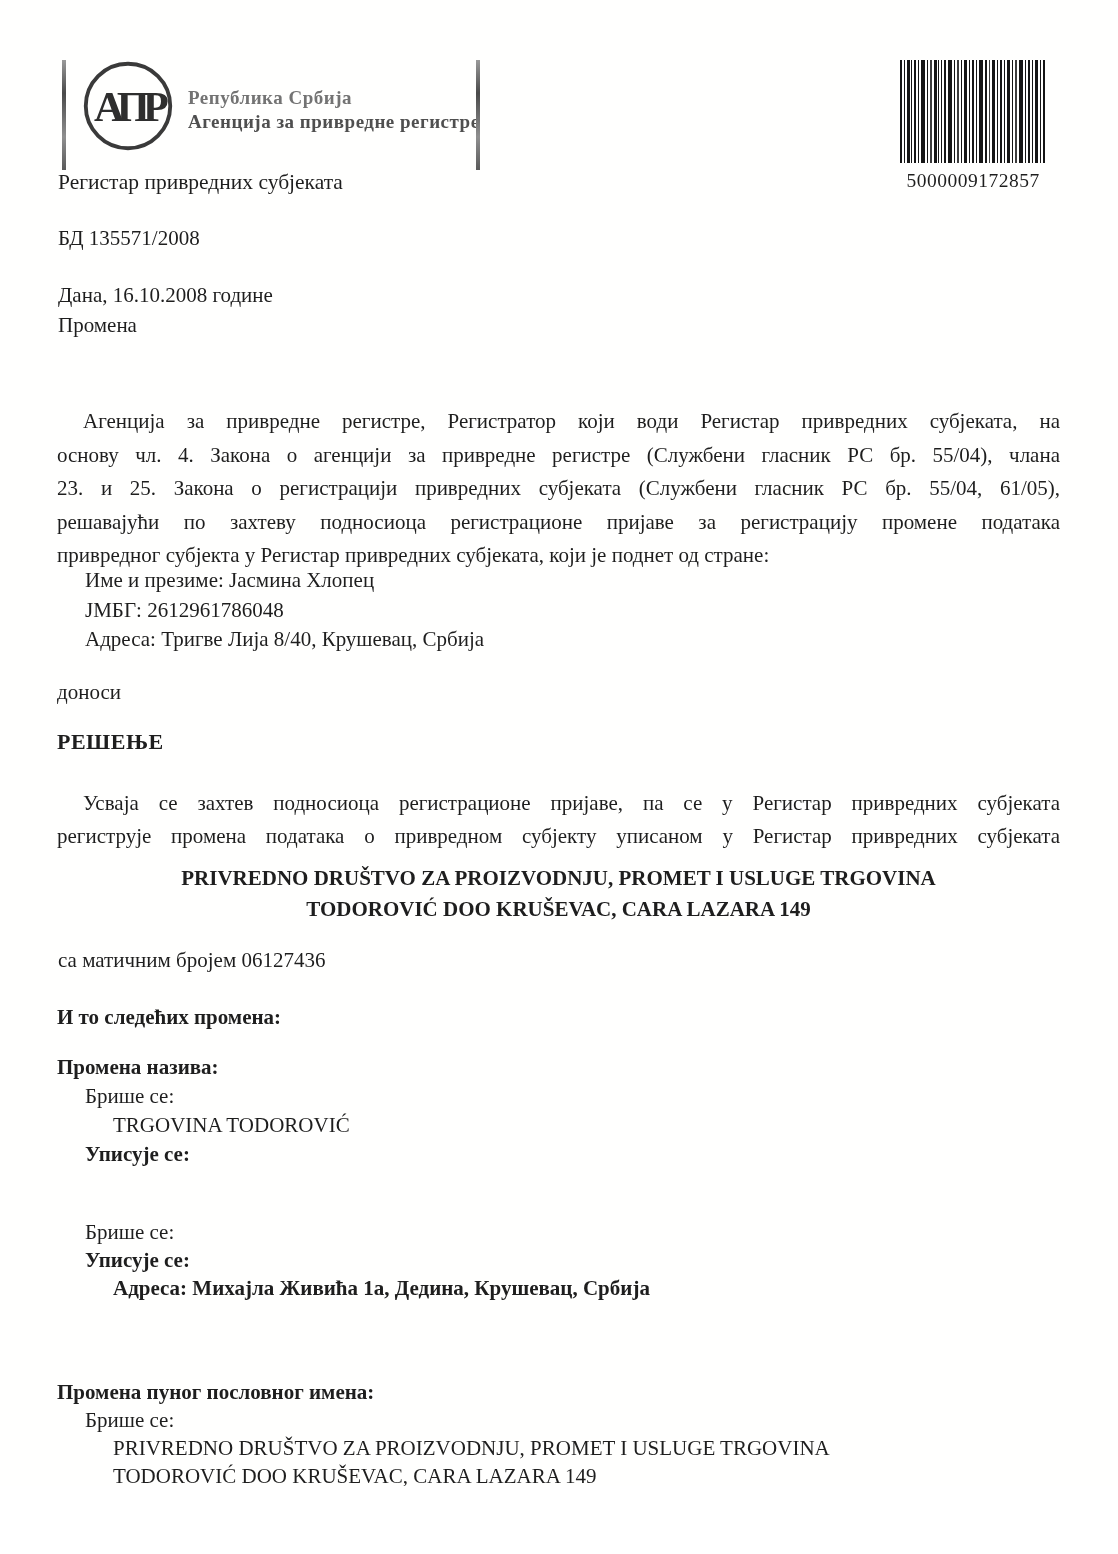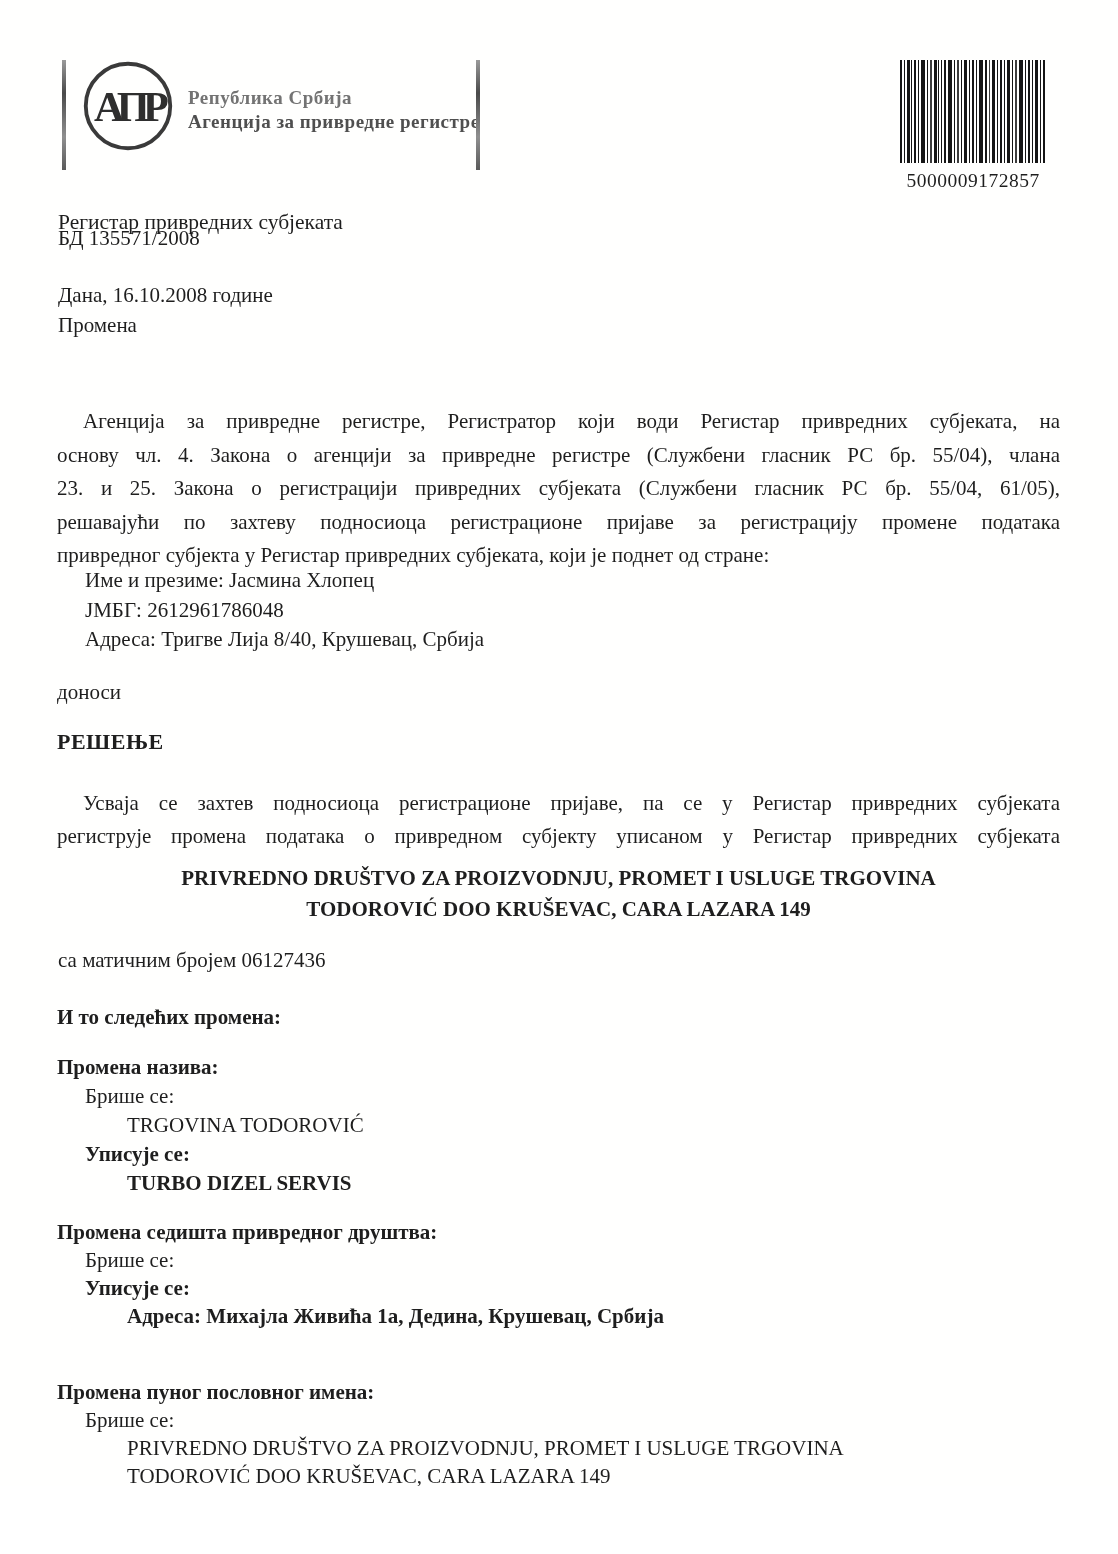--- a/index.html
+++ b/index.html
@@ -11,21 +11,21 @@
   
   .vbar { position:absolute; width:4px; height:110px; top:60px;
           background:linear-gradient(180deg,#9a9a9a,#4a4a4a 30%,#8f8f8f 70%,#5a5a5a); }
   .vbar.left { left:62px; }
   .vbar.right { left:476px; }
   .logo-svg { position:absolute; left:80px; top:58px; }
   .agency-lines { position:absolute; left:188px; top:86px; line-height:24px;
                   font-size:19px; font-weight:700; }
   .rep-line { color:#737373; letter-spacing:0.5px; }
   .agn-line { color:#4f4f4f; letter-spacing:0.5px; }
-  .register-title { position:absolute; left:58px; top:170px; font-size:21.5px;margin-top:40px; }
+  .register-title { position:absolute; left:58px; top:170px; font-size:21.5px; }
 
   .barcode-box { position:absolute; left:900px; top:60px; width:145px; height:103px; }
   .barcode-num { position:absolute; left:898px; top:170px; width:150px;
                  font-size:19.5px; text-align:center; letter-spacing:0.5px; }
 
   
   .case-number { position:absolute; left:58px; top:226px; font-size:21px; }
   .date-block  { position:absolute; left:58px; top:280px; font-size:21px; line-height:30px; }
 
   
@@ -47,21 +47,21 @@
   .matbr { position:absolute; left:58px; top:948px; font-size:21px; }
 
   .changes-intro { position:absolute; left:57px; top:1005px; font-size:21px; font-weight:700; }
 
   .change-block { position:absolute; left:57px; width:1003px; font-size:21px; line-height:29px; }
   .cb1 { top:1053px; }
   .cb2 { top:1218px; line-height:28px; }
   .cb3 { top:1378px; line-height:28px; }
   .cb-title { font-weight:700; }
   .lvl1 { margin-left:28px; }
-  .lvl2 { margin-left:70px; }
+  .lvl2 { margin-left:56px; }
   .bold { font-weight:700; }
 
   .page-footer { position:absolute; right:82px; top:1483px; font-size:21px; }
 </style>
 </head>
 <body>
 
 <div class="page">
 
   <div class="vbar left"></div>
@@ -155,25 +155,23 @@
   </div>
   <div class="matbr">са матичним бројем 06127436</div>
 
   <div class="changes-intro">И то следећих промена:</div>
 
   <div class="change-block cb1">
     <div class="cb-title">Промена назива:</div>
     <div class="lvl1">Брише се:</div>
     <div class="lvl2">TRGOVINA TODOROVIĆ</div>
     <div class="lvl1 bold">Уписује се:</div>
-    <div class="lvl2 bold">TURBO DIZEL SERVIS</div>
   </div>
 
   <div class="change-block cb2">
-    <div class="cb-title">Промена седишта привредног друштва:</div>
     <div class="lvl1">Брише се:</div>
     <div class="lvl1 bold">Уписује се:</div>
     <div class="lvl2 bold">Адреса: Михајла Живића 1а, Дедина, Крушевац, Србија</div>
   </div>
 
   <div class="change-block cb3">
     <div class="cb-title">Промена пуног пословног имена:</div>
     <div class="lvl1">Брише се:</div>
     <div class="lvl2">PRIVREDNO DRUŠTVO ZA PROIZVODNJU, PROMET I USLUGE TRGOVINA</div>
     <div class="lvl2">TODOROVIĆ DOO KRUŠEVAC, CARA LAZARA 149</div>

